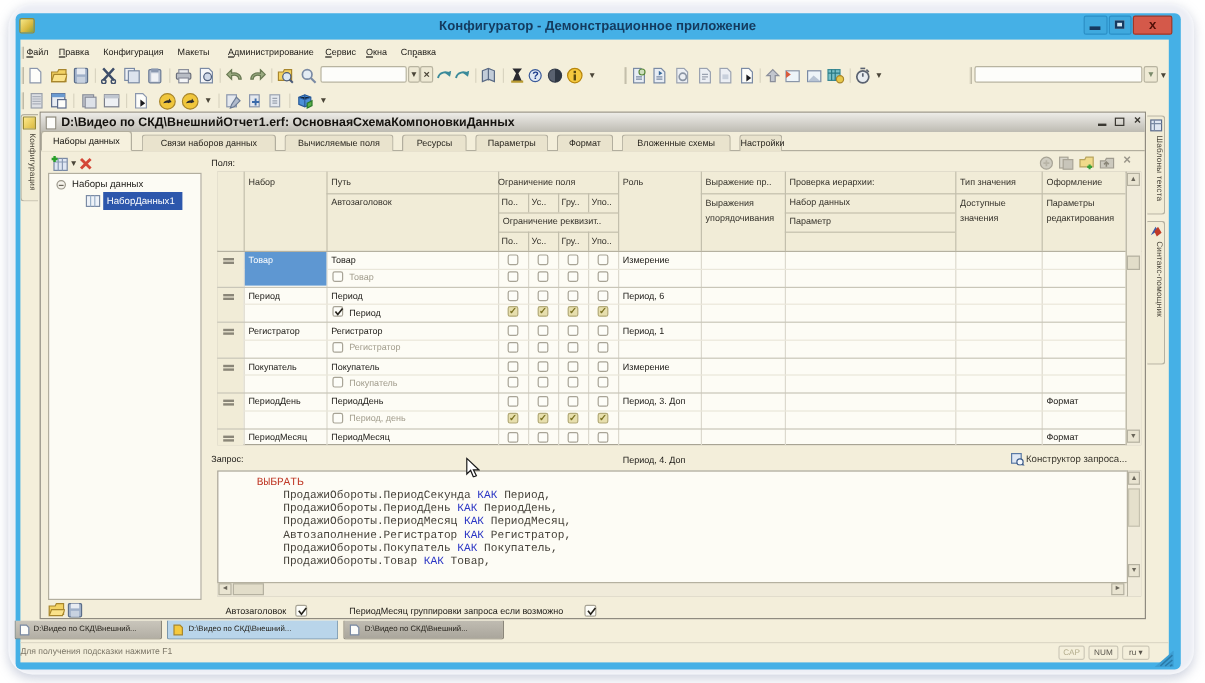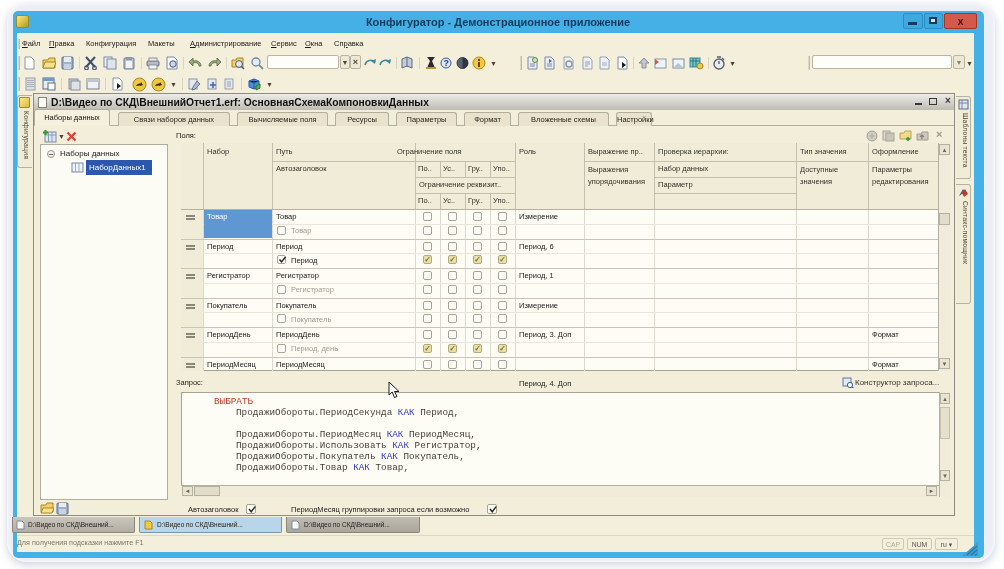--- a/index.html
+++ b/index.html
@@ -347,21 +347,21 @@
     <div class="vline" style="left:490px;top:193px;height:16px;background:#c3bfac"></div>
 <div class="hline" style="left:272px;top:161px;width:243px;background:#c3bfac"></div>
 <div class="hline" style="left:584px;top:161px;width:354px;background:#c3bfac"></div>
 <div class="hline" style="left:415px;top:177px;width:100px;background:#c3bfac"></div>
 <div class="hline" style="left:654px;top:177px;width:142px;background:#c3bfac"></div>
 <div class="hline" style="left:415px;top:193px;width:100px;background:#c3bfac"></div>
 <div class="hline" style="left:654px;top:193px;width:142px;background:#c3bfac"></div>
 <div class="hline" style="left:181px;top:209px;width:770px;background:#b5b1a0"></div>
 <div class="t" style="left:207px;top:147px;color:#34312a">Набор</div>
 <div class="t" style="left:276px;top:147px;color:#34312a">Путь</div>
-<div class="t" style="left:397px;top:147px;color:#34312a">Ограничение поля</div>
+<div class="t" style="left:415px;top:147px;color:#34312a">Ограничение поля</div>
 <div class="t" style="left:519px;top:147px;color:#34312a">Роль</div>
 <div class="t" style="left:588px;top:147px;color:#34312a">Выражение пр..</div>
 <div class="t" style="left:658px;top:147px;color:#34312a">Проверка иерархии:</div>
 <div class="t" style="left:800px;top:147px;color:#34312a">Тип значения</div>
 <div class="t" style="left:872px;top:147px;color:#34312a">Оформление</div>
 <div class="t" style="left:276px;top:164px;color:#34312a">Автозаголовок</div>
 <div class="t" style="left:418px;top:164px;color:#34312a">По..</div>
 <div class="t" style="left:418px;top:196px;color:#34312a">По..</div>
 <div class="t" style="left:443px;top:164px;color:#34312a">Ус..</div>
 <div class="t" style="left:443px;top:196px;color:#34312a">Ус..</div>
@@ -484,22 +484,23 @@
 <svg class="a" style="left:842px;top:377px" width="12" height="11" viewBox="0 0 12 11">
       <rect x="1" y="1" width="8" height="8" fill="#dfe8f4" stroke="#5a7aa4"></rect>
       <circle cx="8" cy="8" r="2.6" fill="#f4f8fc" stroke="#3a5a8a"></circle>
       <path d="M10 10l1.5 1.5" stroke="#3a5a8a" stroke-width="1.4"></path>
     </svg>
 <div class="t" style="left:855px;top:378px;font-size:8px;color:#38352c">Конструктор запроса...</div>
 
 <div class="a" style="left:181px;top:392px;width:770px;height:105px;background:#fdfcf5;border:1px solid #a8a494"></div>
 <div class="q a" style="left:214px;top:396px;color:#c03a28">ВЫБРАТЬ</div>
 <div class="q a" style="left:236px;top:407px"><span>ПродажиОбороты.ПериодСекунда </span><b>КАК</b><span> Период,</span></div>
+<div class="q a" style="left:236px;top:418px"><span>ПродажиОбороты.ПериодДень </span><b>КАК</b><span> ПериодДень,</span></div>
 <div class="q a" style="left:236px;top:429px"><span>ПродажиОбороты.ПериодМесяц </span><b>КАК</b><span> ПериодМесяц,</span></div>
-<div class="q a" style="left:236px;top:440px"><span>ПродажиОбороты.Использовать </span><b>КАК</b><span> Регистратор,</span></div>
+<div class="q a" style="left:236px;top:440px"><span>Автозаполнение.Регистратор </span><b>КАК</b><span> Регистратор,</span></div>
 <div class="q a" style="left:236px;top:451px"><span>ПродажиОбороты.Покупатель </span><b>КАК</b><span> Покупатель,</span></div>
 <div class="q a" style="left:236px;top:462px"><span>ПродажиОбороты.Товар </span><b>КАК</b><span> Товар,</span></div>
 
 <div class="a" style="left:939px;top:392px;width:12px;height:105px;background:#f0ebda;border-left:1px solid #b5b1a0"></div>
 <div class="a" style="left:940px;top:393px;width:10px;height:11px;background:#e9e4d1;border:1px solid #b5b1a0;font-size:6px;color:#6a665a;text-align:center;line-height:10px">▲</div>
     <div class="a" style="left:940px;top:407px;width:10px;height:32px;background:#e5e0cc;border:1px solid #c5c1ae"></div>
 <div class="a" style="left:940px;top:470px;width:10px;height:11px;background:#e9e4d1;border:1px solid #b5b1a0;font-size:6px;color:#6a665a;text-align:center;line-height:10px">▼</div>
 <div class="a" style="left:181px;top:485px;width:758px;height:12px;background:#f0ebda;border-top:1px solid #b5b1a0"></div>
 <div class="a" style="left:182px;top:486px;width:11px;height:10px;background:#e9e4d1;border:1px solid #b5b1a0;font-size:6px;color:#6a665a;text-align:center;line-height:9px">◄</div>
 <div class="a" style="left:194px;top:486px;width:26px;height:10px;background:#e2ddc9;border:1px solid #b5b1a0"></div>

